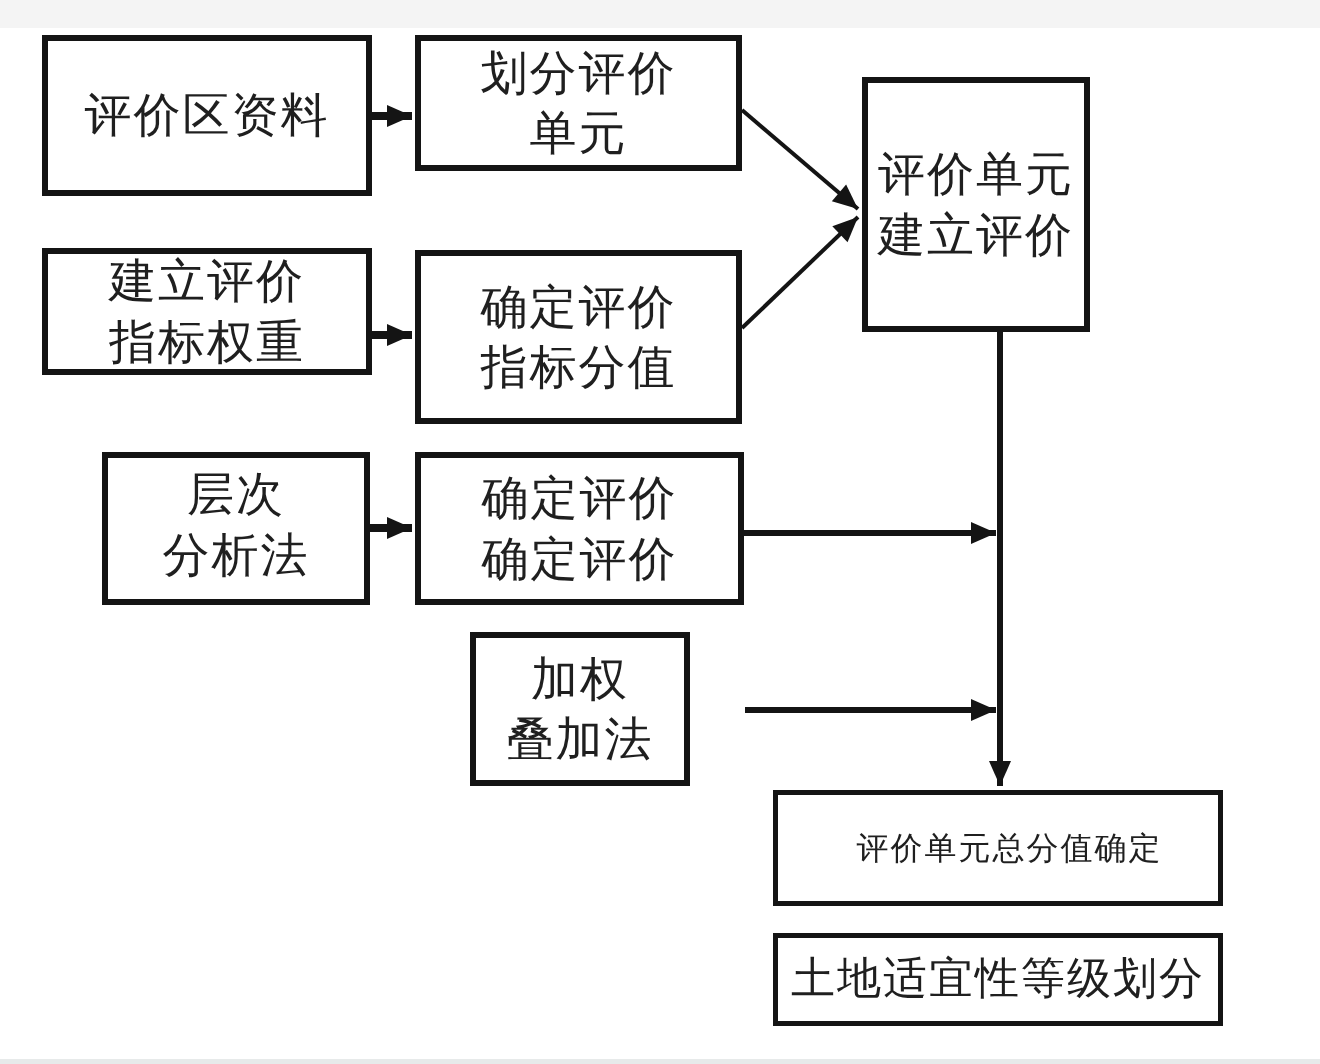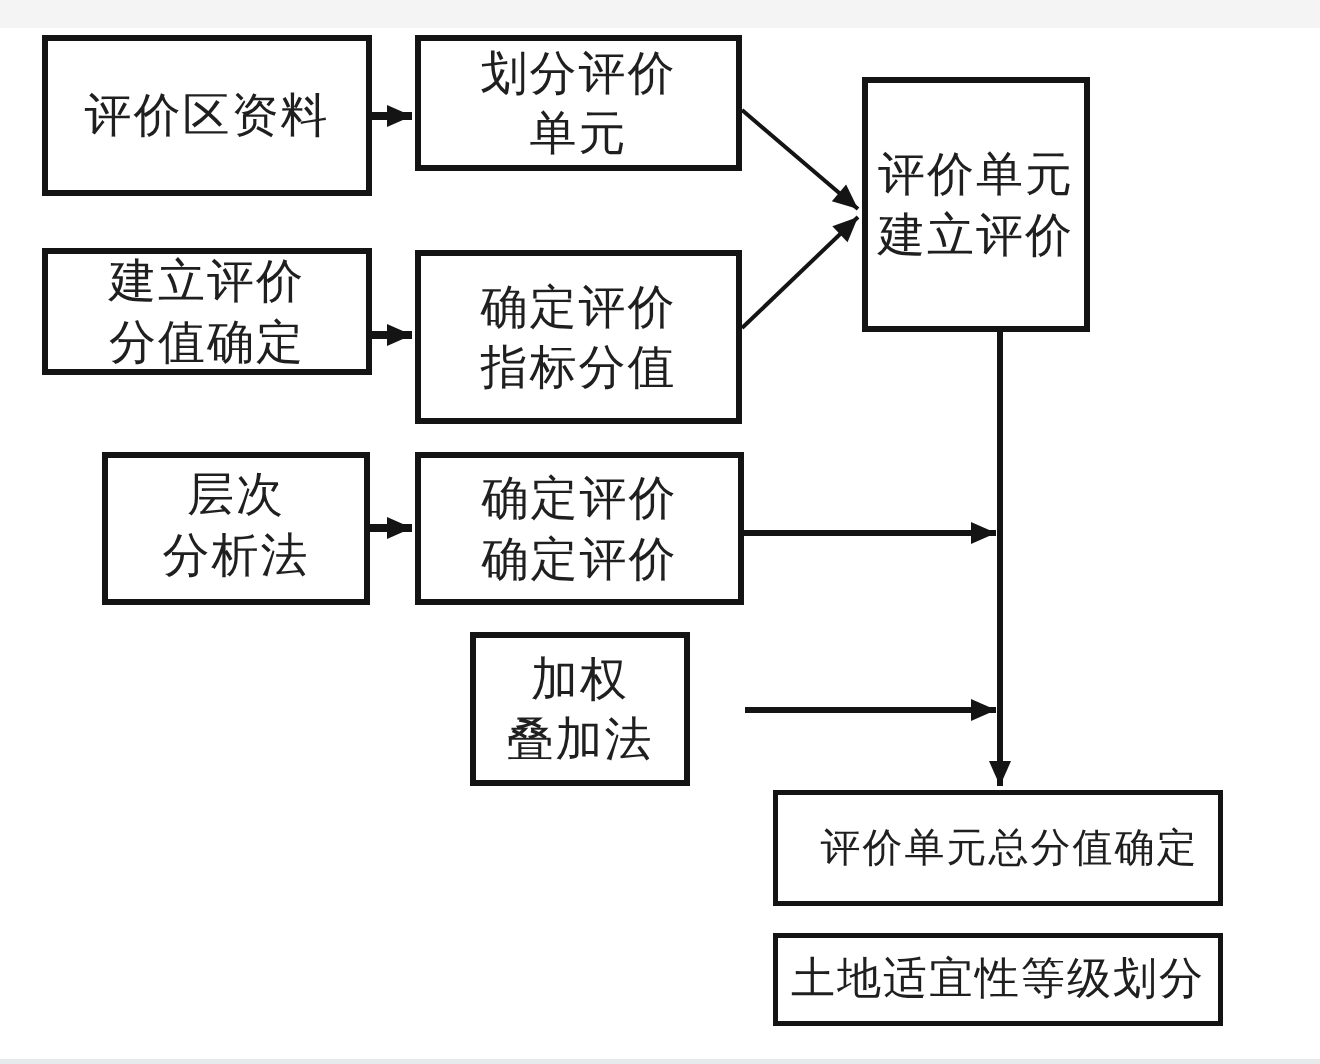--- a/index.html
+++ b/index.html
@@ -45,21 +45,21 @@
   }
   .box span { display: block; white-space: nowrap; }
   #box-collect            { left: 42px;  top: 35px;  width: 330px; height: 161px; }
   #box-divide             { left: 415px; top: 35px;  width: 327px; height: 136px; }
   #box-unit-scores        { left: 862px; top: 77px;  width: 228px; height: 255px; }
   #box-build-system       { left: 42px;  top: 248px; width: 330px; height: 127px; }
   #box-determine-scores   { left: 415px; top: 250px; width: 327px; height: 174px; }
   #box-ahp                { left: 102px; top: 452px; width: 268px; height: 153px; font-family: Liberation Mono, monospace; }
   #box-determine-weights  { left: 415px; top: 452px; width: 329px; height: 153px; }
   #box-weighted-overlay   { left: 470px; top: 632px; width: 220px; height: 154px; }
-  #box-total-score        { left: 773px; top: 790px; width: 450px; height: 116px; border-width: 5px; font-size: 40px; padding-left: 23px; }
+  #box-total-score        { left: 773px; top: 790px; width: 450px; height: 116px; border-width: 5px; font-size: 32px; padding-left: 23px; }
   #box-land-grades        { left: 773px; top: 933px; width: 450px; height: 93px; border-width: 5px; font-size: 44px; }
   #arrows {
     position: absolute;
     left: 0; top: 0;
     width: 1320px; height: 1064px;
     z-index: 1;
   }
   #arrows line { stroke: #141414; }
   #arrows path { fill: #141414; }
 </style>
@@ -100,21 +100,21 @@
     <span>单元</span>
   </div>
 
   <div class="box" id="box-unit-scores">
     <span>评价单元</span>
     <span>建立评价</span>
   </div>
 
   <div class="box" id="box-build-system">
     <span>建立评价</span>
-    <span>分值确定</span>
+    <span>指标权重</span>
   </div>
 
   <div class="box" id="box-determine-scores">
     <span>确定评价</span>
     <span>指标分值</span>
   </div>
 
   <div class="box" id="box-ahp">
     <span>层次</span>
     <span>分析法</span>

